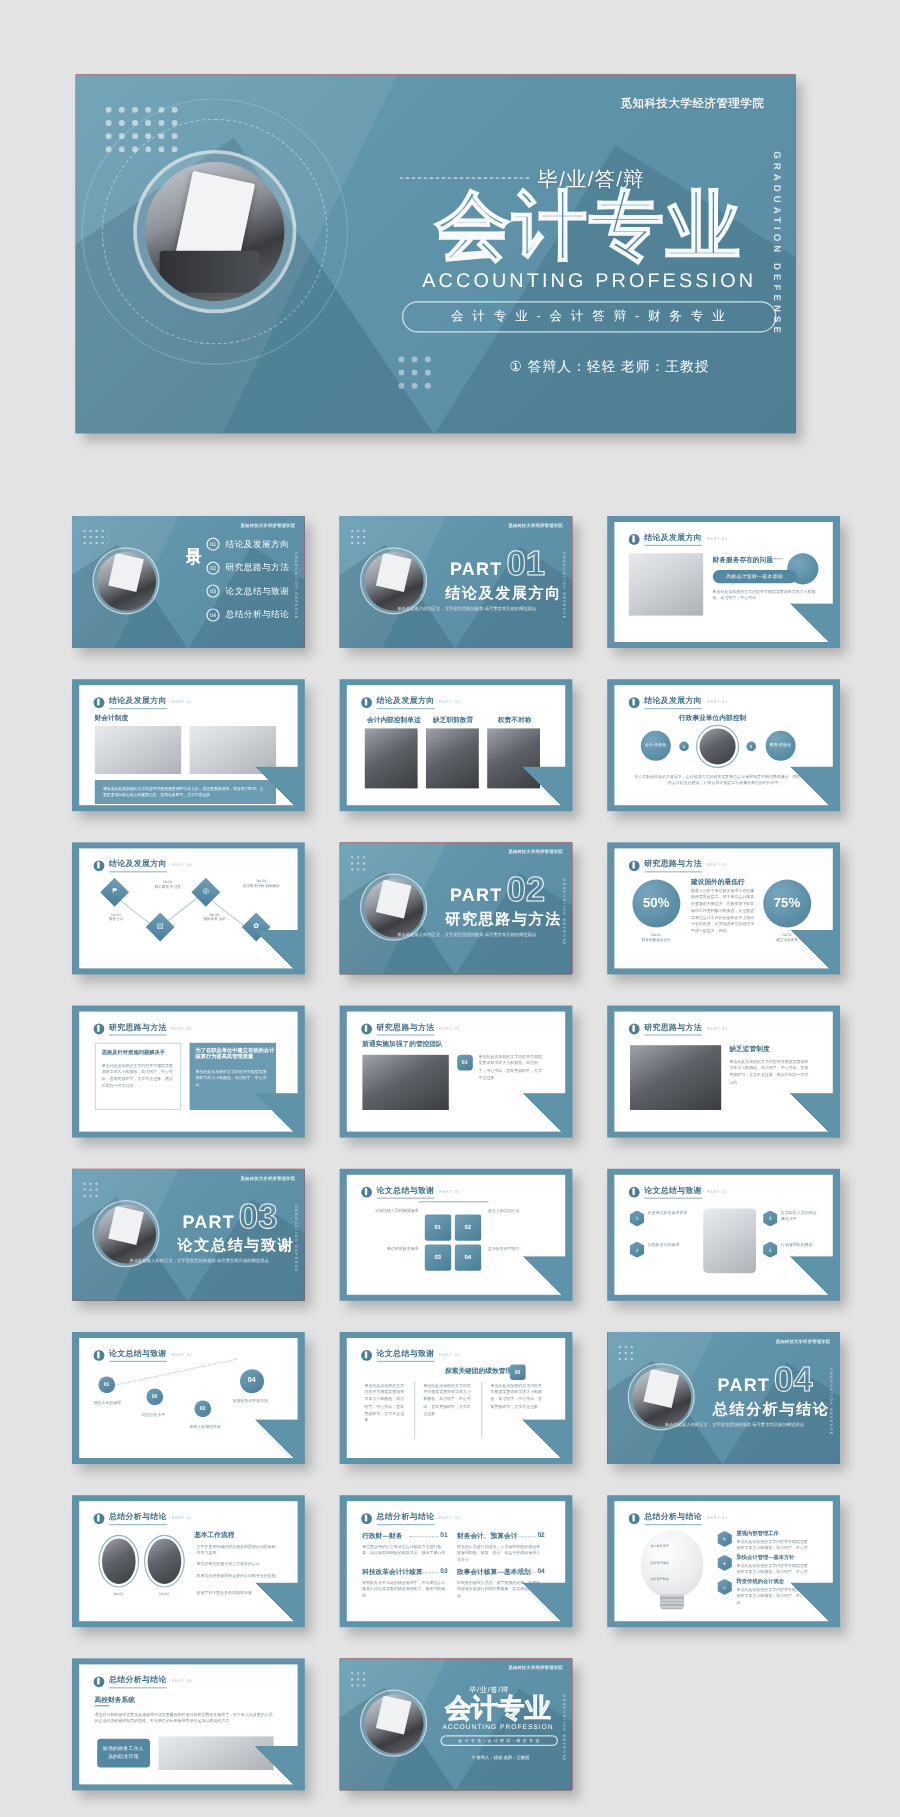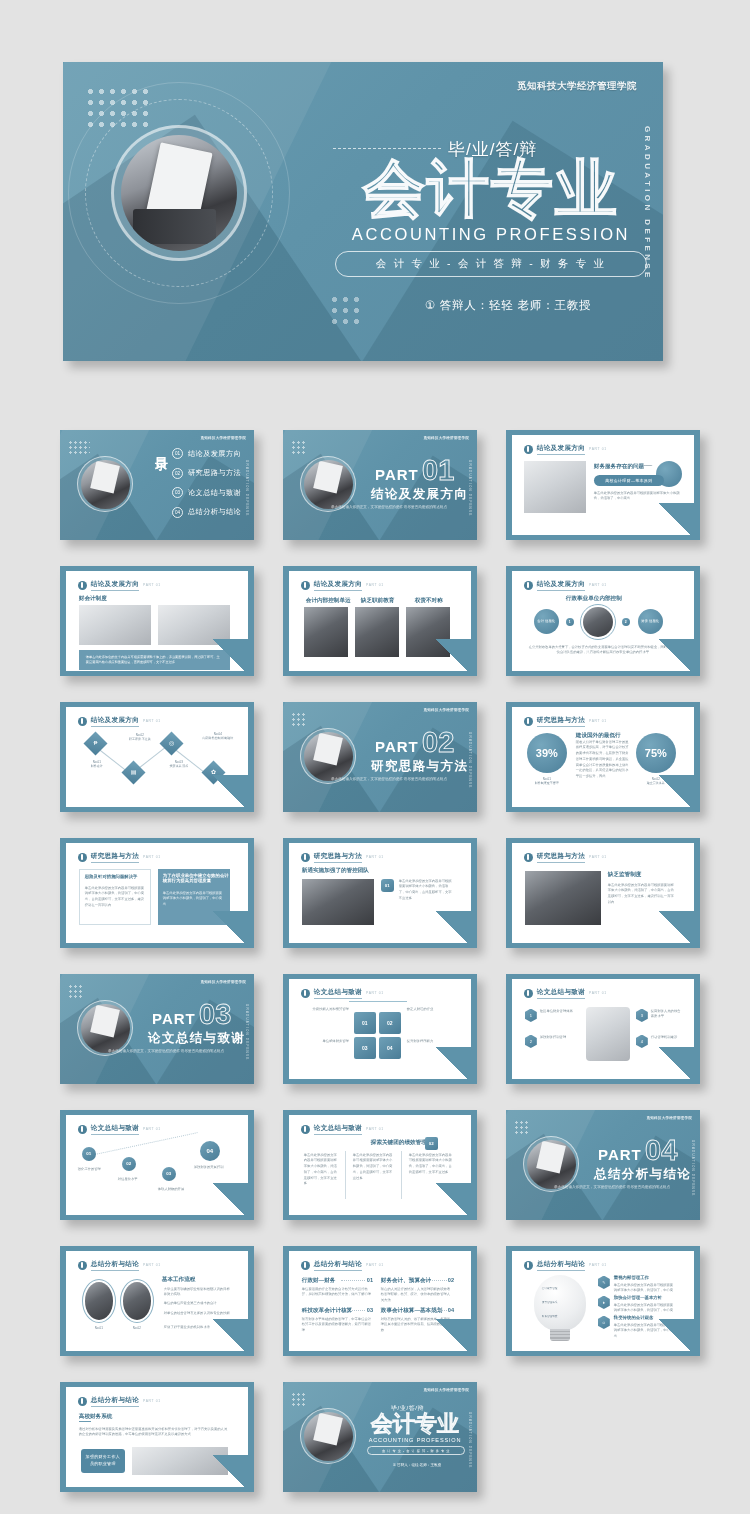--- a/index.html
+++ b/index.html
@@ -506,21 +506,21 @@
       <div class="t-vert">GRADUATION DEFENSE</div>
     </div>
 
     <div class="slide thumb white-slide">
       <div class="paper">
         <div class="hdr">
           <span class="hdr-dot"></span>
           <span class="hdr-t">研究思路与方法</span>
           <span class="hdr-en">PART 01</span>
         </div>
-        <div class="circ" style="left:15px;top:26px;width:40px;height:40px;font-size:11px;font-weight:bold;">39%</div>
+        <div class="circ" style="left:15px;top:26px;width:40px;height:40px;font-size:11px;font-weight:bold;">50%</div>
         <div class="smalllbl" style="left:14px;top:70px;width:42px;">
           <span>No.01</span><br>
           <span>财务制度改革管理</span>
         </div>
         <div class="sec-t" style="left:64px;top:25px;">建设国外的最低行</div>
         <div class="body-t" style="left:64px;top:33px;width:56px;">随着人们对于单位财务管理工作的重视程度逐步提高，对于单位会计核算的要求也不断提升，在新形势下财务管理工作要积极与时俱进，从全面提高单位会计工作的质量和效率上做出一定的改进，从而促进单位的经济水平进一步提升，因此</div>
         <div class="circ" style="left:124px;top:26px;width:40px;height:40px;font-size:11px;font-weight:bold;">75%</div>
         <div class="smalllbl" style="left:123px;top:70px;width:42px;">
           <span>No.02</span><br>
           <span>建立完善体系</span>

